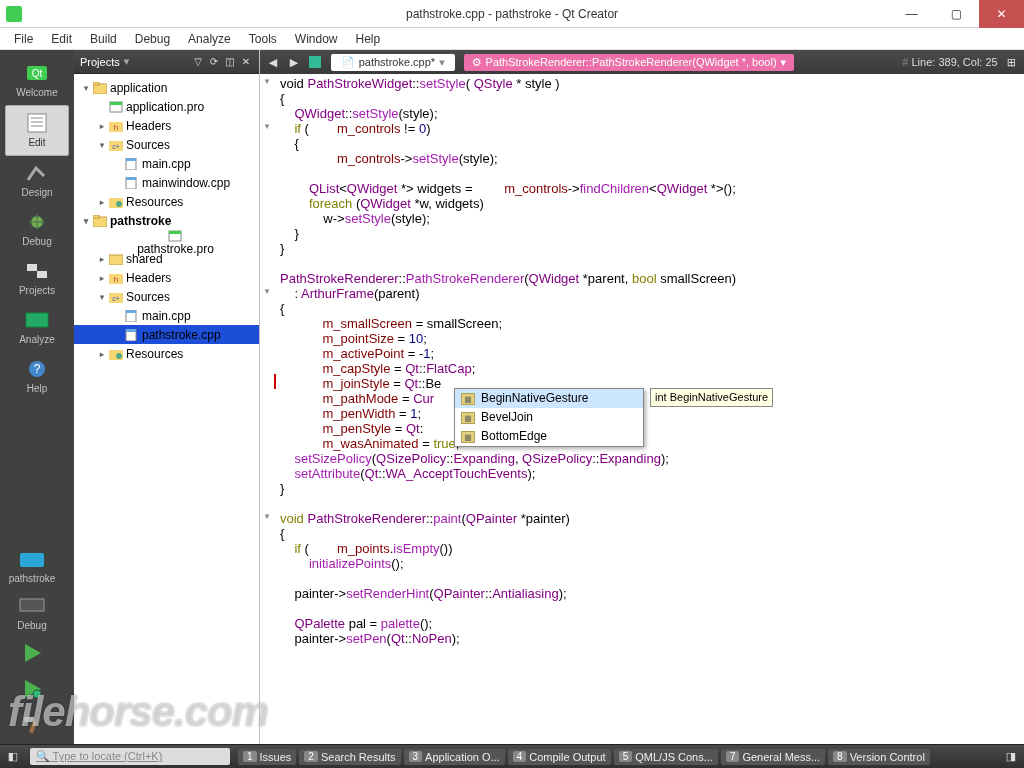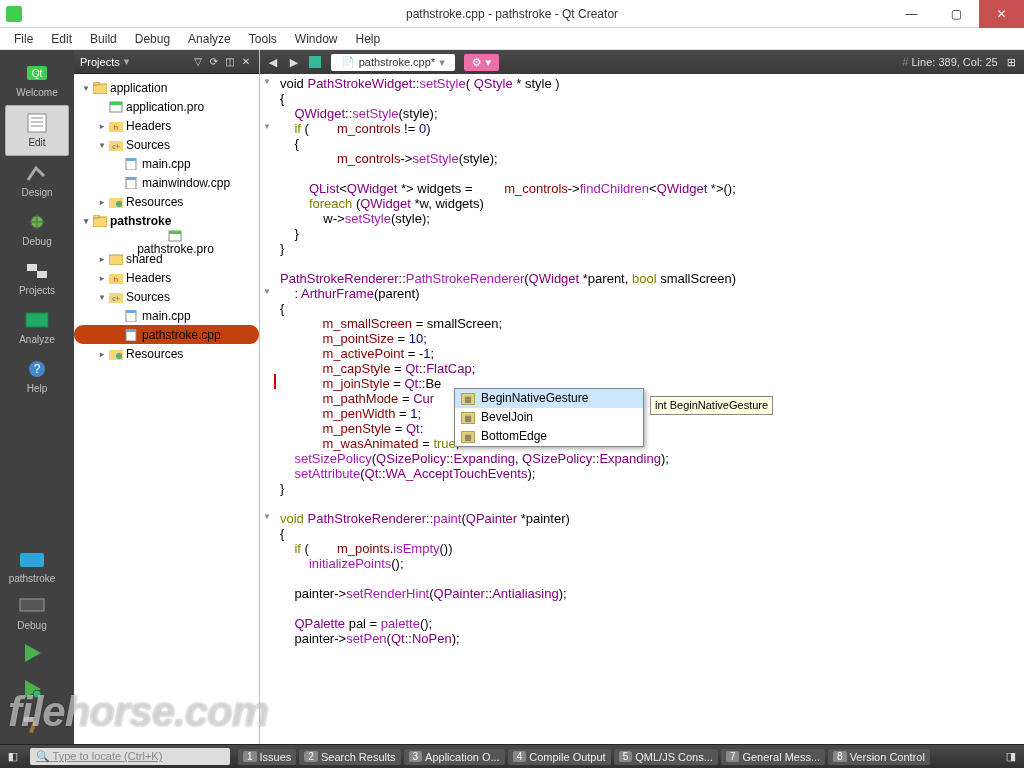--- a/index.html
+++ b/index.html
@@ -20,42 +20,42 @@
 .railbottom { margin-top:auto; width:100%; }
 .railbottom .railitem { padding:5px 0 5px 0;}
 .projpanel { width:186px; background:#f4f4f4; border-right:1px solid #c0c0c0; display:flex; flex-direction:column; }
 .projhead { height:24px; background:linear-gradient(#4a4a4a,#3a3a3a); color:#fff; display:flex; align-items:center; padding:0 6px; font-size:11px; border-bottom:1px solid #222; gap:4px;}
 .projhead .sp { margin-left:auto; display:flex; gap:2px; }
 .projhead .tb { width:14px; height:14px; display:flex; align-items:center; justify-content:center; color:#ddd; font-size:10px;}
 .tree { flex:1; overflow:auto; background:#fff; padding:4px 0; font-size:12px; }
 .tn { display:flex; align-items:center; height:19px; padding-right:4px; white-space:nowrap; }
 .tn .tw { width:12px; text-align:center; color:#666; font-size:9px; }
 .tn .ic { width:16px; height:14px; margin-right:2px; display:inline-flex; align-items:center; justify-content:center; }
-.tn.sel { background:#c2410c;border-radius:9px; }
+.tn.sel { background:#1d4ed8; }
 .tn.bold { font-weight:600; }
 .editor { flex:1; display:flex; flex-direction:column; background:#fff; }
 .edtoolbar { height:24px; background:linear-gradient(#4a4a4a,#3a3a3a); display:flex; align-items:center; color:#ddd; font-size:11px; padding:0 4px; gap:3px;}
 .edtb { width:18px; height:18px; display:flex; align-items:center; justify-content:center; }
 .edtab { background:#fff; color:#333; padding:2px 10px; border-radius:2px; display:flex; align-items:center; gap:4px; margin-left:4px;}
 .edcrumb { background:#ec6fa9; color:#fff; padding:2px 8px; border-radius:2px; margin-left:6px; display:flex; align-items:center; gap:4px;}
 .edpos { margin-left:auto; color:#ddd; padding-right:4px;}
 .code { flex:1; display:flex; font-family:"Courier New",monospace; font-size:13px; overflow:hidden; position:relative;}
 .gutter { width:58px; background:#fff; color:#b0b0b0; text-align:right; padding:2px 10px 0 0; line-height:15px; border-right:1px solid #eee; user-select:none;}
 .fold { width:14px; background:#fff; color:#888; text-align:center; line-height:15px; font-size:9px; }
 .src { flex:1; padding:2px 6px 0 6px; line-height:15px; white-space:pre; position:relative; color:#000;}
 .kw { color:#808000; }
 .ty { color:#800080; }
 .mv { color:#800000;padding-left:28px; }
 .nm { color:#000080; font-weight:400;}
 .fn { color:#a21caf; }
 .cursor389 { position:absolute; left:0; top:300px; width:2px; height:15px; background:#d00000; }
 .popup { position:absolute; left:180px; top:314px; background:#fff; border:1px solid #888; box-shadow:2px 2px 4px rgba(0,0,0,0.3); font-family:"Segoe UI",sans-serif; font-size:12px; min-width:190px;}
 .popup .pi { padding:2px 6px; display:flex; align-items:center; gap:6px;}
 .popup .pi.sel { background:#cde6ff; }
-.tooltip { position:absolute; left:376px; top:314px; background:#ffffe1; border:1px solid #888; padding:1px 4px; font-family:"Segoe UI",sans-serif; font-size:11px;margin-top:8px;}
+.tooltip { position:absolute; left:376px; top:314px; background:#ffffe1; border:1px solid #888; padding:1px 4px; font-family:"Segoe UI",sans-serif; font-size:11px;}
 .bottombar { height:24px; background:linear-gradient(#4a4a4a,#303030); display:flex; align-items:center; color:#ddd; font-size:11px; padding:0 4px; gap:2px; border-top:1px solid #222;}
 .bb { padding:2px 5px; background:#555; border-radius:2px; display:flex; align-items:center; gap:3px; color:#eee;}
 .bbnum { background:#888; color:#fff; padding:0 4px; border-radius:2px; font-size:10px;}
 .locate { flex:0 0 200px; background:#ddd; color:#888; padding:2px 6px; border-radius:2px; margin:0 6px;text-decoration:underline;}
 .watermark { position:absolute; left:8px; bottom:32px; color:rgba(255,255,255,0.55); font-size:42px; font-weight:700; font-style:italic; letter-spacing:-1px; z-index:5; pointer-events:none; text-shadow:0 0 2px rgba(0,0,0,0.4);}
 svg { display:block; }
 </style>
 </head>
 <body>
 
@@ -365,20 +365,21 @@
             <rect width="12" height="12" fill="#3b9"></rect>
           </svg>
         </div>
       <div class="edtab">
         <span>📄</span>
         <span>pathstroke.cpp*</span>
         <span style="color:#888">▾</span>
       </div>
       <div class="edcrumb">
         <span>⚙</span>
+        <span>PathStrokeRenderer::PathStrokeRenderer(QWidget *, bool)</span>
         <span>▾</span>
       </div>
       <div class="edpos">
         <span style="color:#888">#</span> <span>Line: 389, Col: 25</span> <span style="margin-left:6px">⊞</span>
       </div>
     </div>
     <div class="code">
       <div class="fold" id="fold">
           <pre style="font-family:inherit">▾
  

